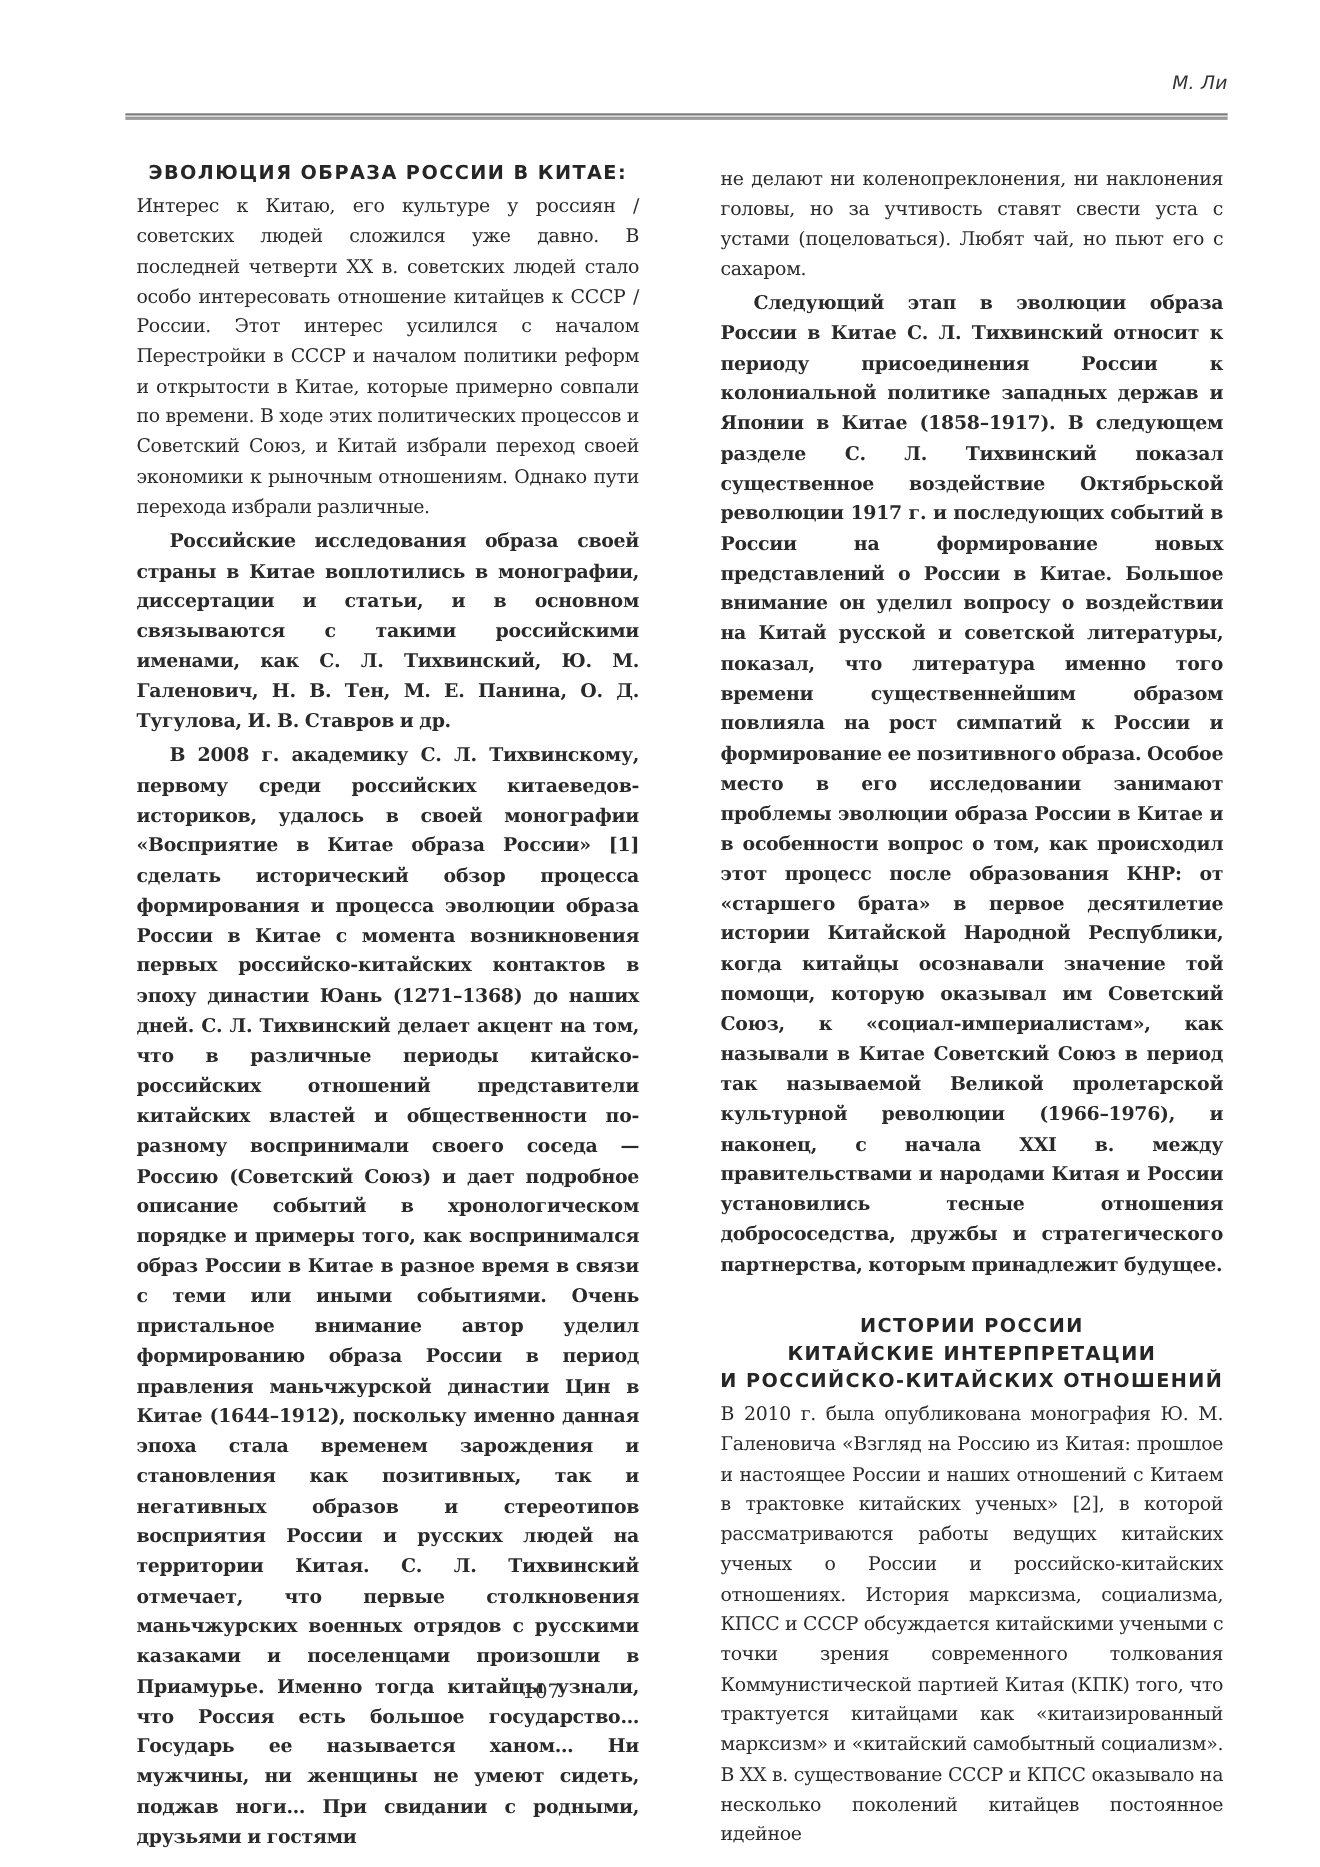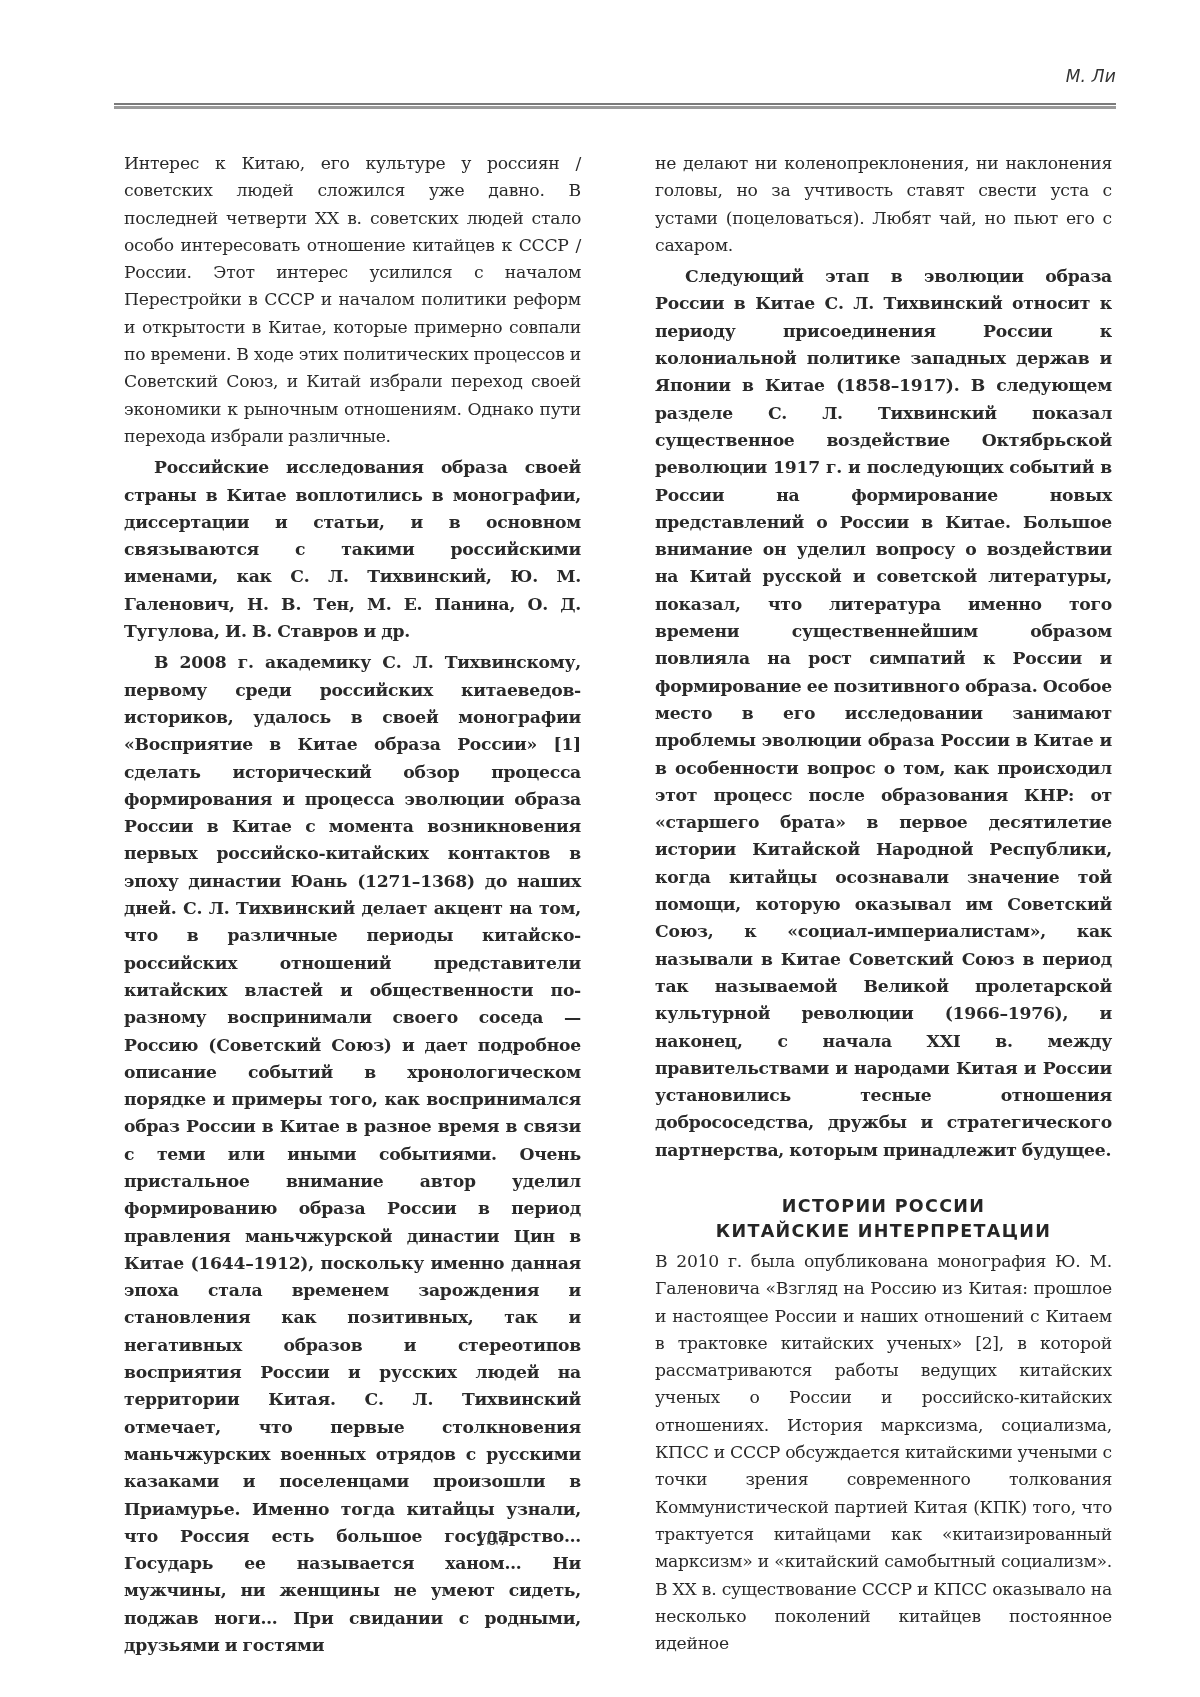--- a/index.html
+++ b/index.html
@@ -93,30 +93,32 @@
   </style>
 </head>
 <body>
 
 <div class="running-head">М. Ли</div>
 <div class="head-rule"></div>
 
 <div class="columns">
   <div class="col col-left">
     <h2 class="section-heading">
+      <span>ЭВОЛЮЦИЯ ОБРАЗА РОССИИ В КИТАЕ:</span>
     </h2>
     <p class="cont">Интерес к Китаю, его культуре у россиян / советских людей сложился уже давно. В последней четверти XX в. советских людей стало особо интересовать отношение китайцев к СССР / России. Этот интерес усилился с началом Перестройки в СССР и началом политики реформ и открытости в Китае, которые примерно совпали по времени. В ходе этих политических процессов и Советский Союз, и Китай избрали переход своей экономики к рыночным отношениям. Однако пути перехода избрали различные.</p>
     <p class="indent">Российские исследования образа своей страны в Китае воплотились в монографии, диссертации и статьи, и в основном связываются с такими российскими именами, как С. Л. Тихвинский, Ю. М. Галенович, Н. В. Тен, М. Е. Панина, О. Д. Тугулова, И. В. Ставров и др.</p>
     <p class="indent">В 2008 г. академику С. Л. Тихвинскому, первому среди российских китаеведов-историков, удалось в своей монографии «Восприятие в Китае образа России» [1] сделать исторический обзор процесса формирования и процесса эволюции образа России в Китае с момента возникновения первых российско-китайских контактов в эпоху династии Юань (1271–1368) до наших дней. С. Л. Тихвинский делает акцент на том, что в различные периоды китайско-российских отношений представители китайских властей и общественности по-разному воспринимали своего соседа — Россию (Советский Союз) и дает подробное описание событий в хронологическом порядке и примеры того, как воспринимался образ России в Китае в разное время в связи с теми или иными событиями. Очень пристальное внимание автор уделил формированию образа России в период правления маньчжурской династии Цин в Китае (1644–1912), поскольку именно данная эпоха стала временем зарождения и становления как позитивных, так и негативных образов и стереотипов восприятия России и русских людей на территории Китая. С. Л. Тихвинский отмечает, что первые столкновения маньчжурских военных отрядов с русскими казаками и поселенцами произошли в Приамурье. Именно тогда китайцы узнали, что Россия есть большое государство… Государь ее называется ханом… Ни мужчины, ни женщины не умеют сидеть, поджав ноги… При свидании с родными, друзьями и гостями</p>
   </div>
 
   <div class="col col-right">
     <p class="cont">не делают ни коленопреклонения, ни наклонения головы, но за учтивость ставят свести уста с устами (поцеловаться). Любят чай, но пьют его с сахаром.</p>
     <p class="indent">Следующий этап в эволюции образа России в Китае С. Л. Тихвинский относит к периоду присоединения России к колониальной политике западных держав и Японии в Китае (1858–1917). В следующем разделе С. Л. Тихвинский показал существенное воздействие Октябрьской революции 1917 г. и последующих событий в России на формирование новых представлений о России в Китае. Большое внимание он уделил вопросу о воздействии на Китай русской и советской литературы, показал, что литература именно того времени существеннейшим образом повлияла на рост симпатий к России и формирование ее позитивного образа. Особое место в его исследовании занимают проблемы эволюции образа России в Китае и в особенности вопрос о том, как происходил этот процесс после образования КНР: от «старшего брата» в первое десятилетие истории Китайской Народной Республики, когда китайцы осознавали значение той помощи, которую оказывал им Советский Союз, к «социал-империалистам», как называли в Китае Советский Союз в период так называемой Великой пролетарской культурной революции (1966–1976), и наконец, с начала XXI в. между правительствами и народами Китая и России установились тесные отношения добрососедства, дружбы и стратегического партнерства, которым принадлежит будущее.</p>
     <h2 class="section-heading">
       <span>ИСТОРИИ РОССИИ</span>
       <span>КИТАЙСКИЕ ИНТЕРПРЕТАЦИИ</span>
+      <span>И РОССИЙСКО-КИТАЙСКИХ ОТНОШЕНИЙ</span>
     </h2>
     <p class="cont">В 2010 г. была опубликована монография Ю. М. Галеновича «Взгляд на Россию из Китая: прошлое и настоящее России и наших отношений с Китаем в трактовке китайских ученых» [2], в которой рассматриваются работы ведущих китайских ученых о России и российско-китайских отношениях. История марксизма, социализма, КПСС и СССР обсуждается китайскими учеными с точки зрения современного толкования Коммунистической партией Китая (КПК) того, что трактуется китайцами как «китаизированный марксизм» и «китайский самобытный социализм». В XX в. существование СССР и КПСС оказывало на несколько поколений китайцев постоянное идейное</p>
   </div>
 </div>
 
 <div class="page-number">107</div>
 
 </body></html>

